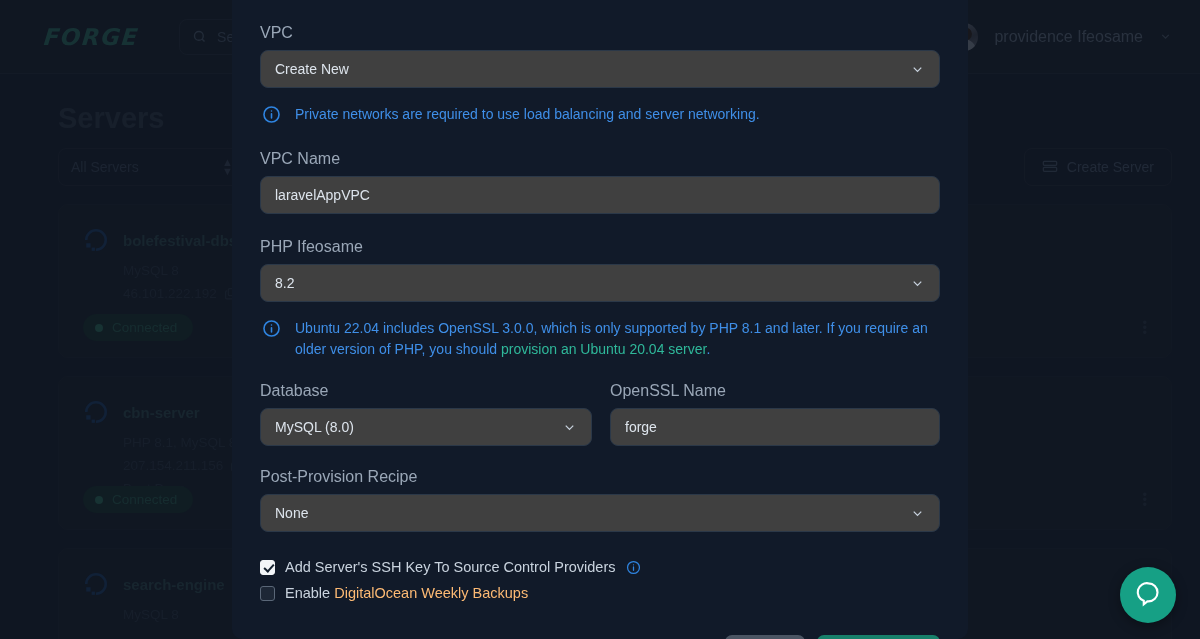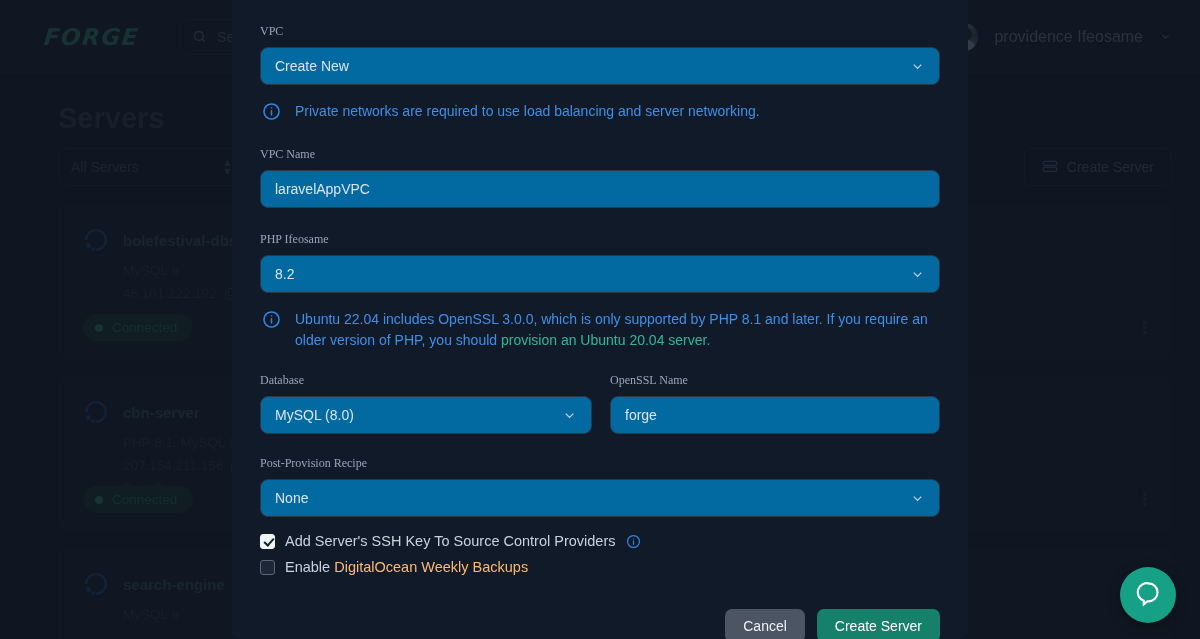--- a/index.html
+++ b/index.html
@@ -174,28 +174,27 @@
     border-radius: 10px;
     z-index: 30;
     padding: 0 28px;
     overflow: hidden;
   }
 
   .fld { margin-bottom: 0; }
   .lbl {
     display:block;
     color:#9aa7b7;
-    font-size: 12px;
+    font-size: 16px;
     margin-bottom: 8px;
-    font-family: Liberation Serif, serif;
   }
   .inp {
     width: 100%;
     height: 38px;
-    background: #0369a1;
+    background: #404040;
     border: 1px solid #2b3848;
     border-radius: 8px;
     color: #dde4ec;
     font-size: 14px;
     font-family: "Liberation Sans", sans-serif;
     padding: 0 14px;
     display: flex;
     align-items: center;
   }
   .sel { justify-content: space-between; }
@@ -207,21 +206,21 @@
     align-items: flex-start;
   }
   .info-ic { flex: 0 0 auto; color:#2f84e0; margin-top:1px; }
   .info-tx { color: #3f8fe8; font-size: 14px; line-height: 21px; }
   .info-tx .gr { color: #2fb89a; }
 
   .row2 { display:flex; gap: 18px; }
   .row2 .col-a { width: 332px; }
   .row2 .col-b { flex: 1; }
 
-  .checks { margin-top: 16px; }
+  .checks { margin-top: 27px; }
   .chk-line {
     display:flex; align-items:center; gap: 10px;
     margin-bottom: 10px;
     font-size: 14.5px;
     color: #c9d3de;
   }
   .box {
     width: 15px; height: 15px;
     border-radius: 3px;
     border: 1px solid #5a6778;

